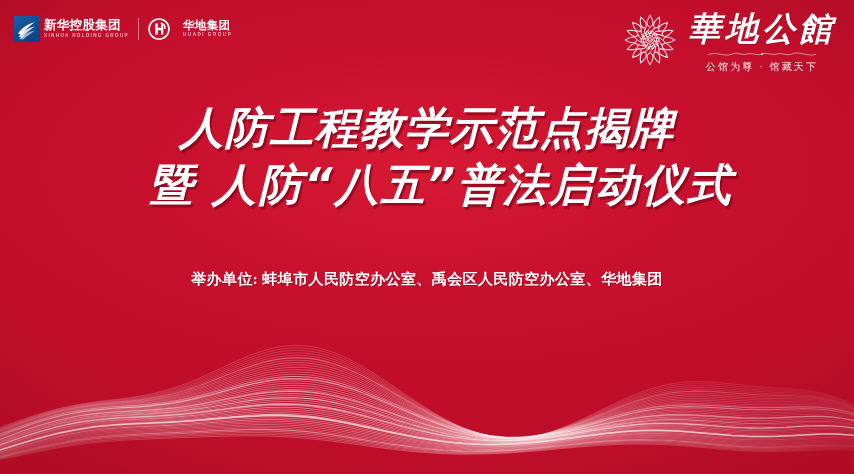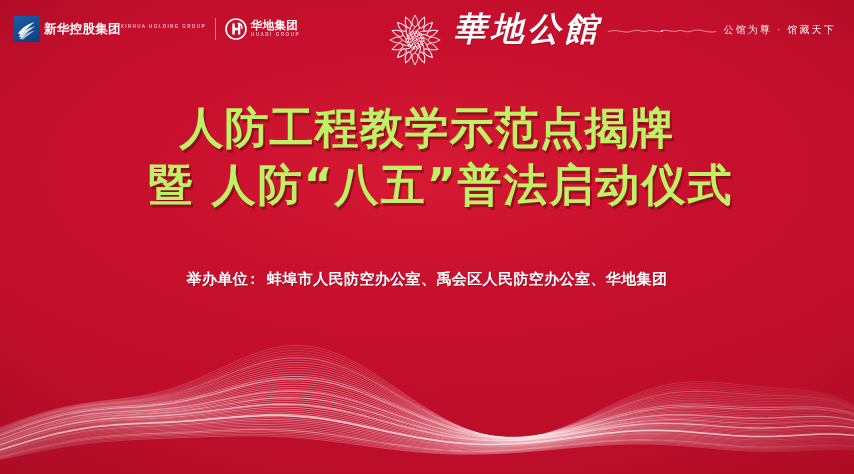--- a/index.html
+++ b/index.html
@@ -50,21 +50,21 @@
     width: 26px;
     height: 26px;
     background: linear-gradient(150deg, #1c5ea8 0%, #114f96 45%, #0c3f7d 100%);
     border-radius: 1px;
     overflow: hidden;
     flex: none;
   }
   .xh-mark svg { display:block; }
   .xh-words {
     display: flex;
-    flex-direction: row;
+    flex-direction: column;
     justify-content: center;
     line-height: 1;
   }
   .xh-cn {
     font-size: 12.5px;
     font-weight: 700;
     color: #ffffff;
     letter-spacing: 0.3px;
     white-space: nowrap;
     position: relative;
@@ -93,20 +93,21 @@
   .hd-mark {
     width: 22px;
     height: 22px;
     flex: none;
   }
   .hd-words {
     display: flex;
     flex-direction: column;
     justify-content: space-between;
     line-height: 1;
+    margin-left: 9px;
   }
   .hd-cn {
     font-size: 11.5px;
     font-weight: 700;
     color: #ffffff;
     letter-spacing: 0.3px;
     white-space: nowrap;
     position: relative;
   }
   .hd-en {
@@ -128,21 +129,21 @@
     gap: 10px;
   }
   .mandala {
     width: 56px;
     height: 56px;
     flex: none;
     margin-top: 2px;
   }
   .brand-text {
     display: flex;
-    flex-direction: row;
+    flex-direction: column;
     align-items: center;
     padding-top: 2px;
   }
   .brand-name {
     font-family: "Liberation Serif", "DejaVu Serif", serif;
     font-size: 33px;
     font-weight: 700;
     color: #ffffff;
     letter-spacing: 4px;
     line-height: 1.05;
@@ -170,45 +171,46 @@
   .headline {
     position: absolute;
     left: 0;
     right: 0;
     top: 100px;
     text-align: center;
   }
   .headline .line {
     font-family: "DejaVu Sans", "Liberation Sans", sans-serif;
     font-weight: 700;
-    color: #bef264;
+    color: #ffffff;
     letter-spacing: 1px;
     white-space: nowrap;
     text-shadow:
       2px 3px 0 rgba(118,4,20,0.55),
       1px 1px 0 rgba(118,4,20,0.40);
+    font-style: italic;
   }
   .headline .line-1 {
     font-size: 44px;
     line-height: 56px;
   }
   .headline .line-2 {
     font-size: 44px;
     line-height: 58px;
     letter-spacing: 2px;
     margin-left: 28px;
   }
 
   .subtitle {
     position: absolute;
     left: 0;
     right: 0;
     top: 270px;
     text-align: center;
-    font-family: Liberation Mono, monospace;
+    font-family: Liberation Serif, serif;
     font-size: 15px;
     font-weight: 700;
     color: #ffffff;
     letter-spacing: 0.4px;
     white-space: nowrap;
     text-shadow: 1px 1px 0 rgba(118,4,20,0.45);
   }
 
   
   #waves {

